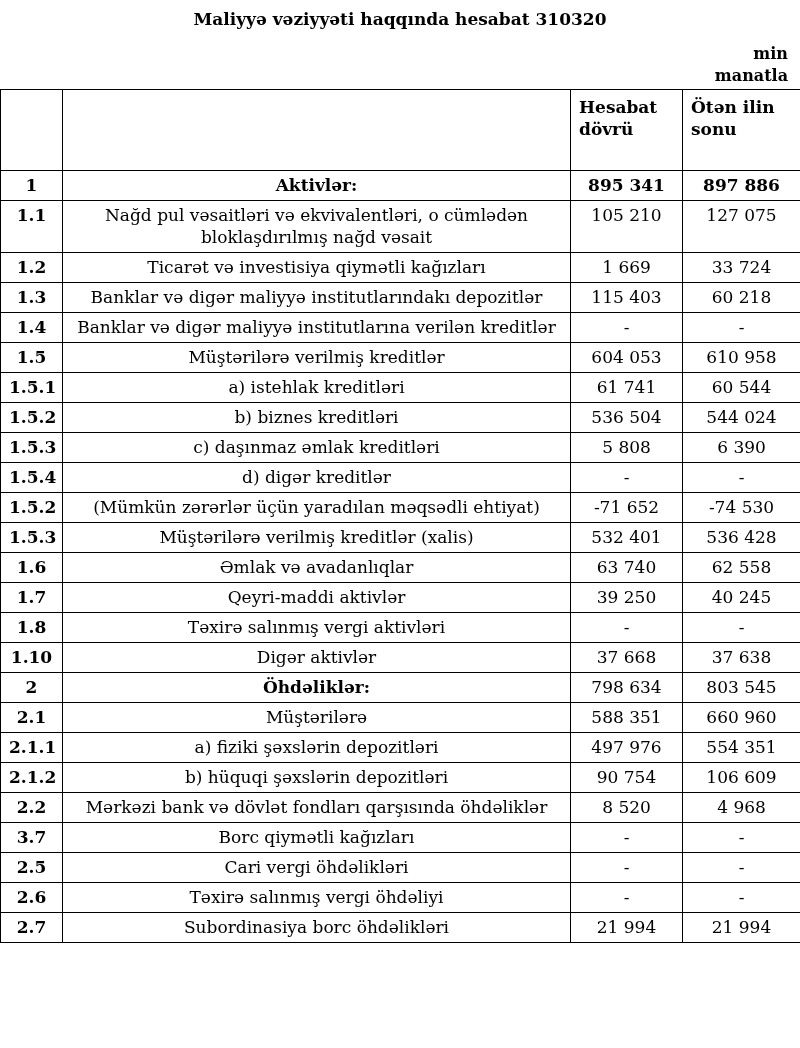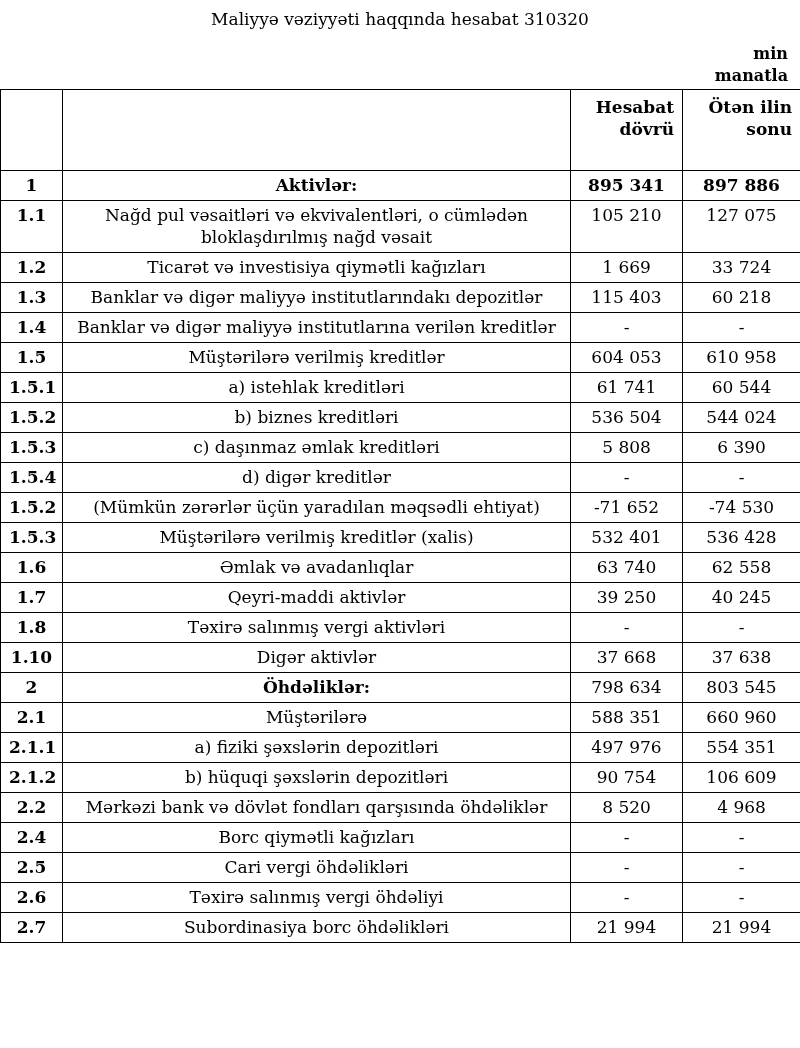--- a/index.html
+++ b/index.html
@@ -13,21 +13,21 @@
     color: #000000;
   }
   .page {
     width: 800px;
     height: 1048px;
     position: relative;
   }
   .title {
     margin-top: 9px;
     text-align: center;
-    font-weight: normal;
+    font-weight: bold;
     font-size: 17px;
     line-height: 21px;
   }
   .unit-note {
     margin-top: 13px;
     padding-right: 12px;
     text-align: right;
     font-weight: bold;
     font-size: 16px;
     line-height: 22px;
@@ -42,21 +42,21 @@
   table.fin th, table.fin td {
     border: 1px solid #000000;
     vertical-align: top;
     line-height: 22px;
     padding: 3px 8px 4px 8px;
     overflow: hidden;
   }
   table.fin th {
     height: 70px;
     font-weight: bold;
-    text-align: right;
+    text-align: left;
     padding-top: 6px;
   }
   td.c-num {
     text-align: center;
     font-weight: bold;
     padding-left: 2px;
     padding-right: 2px;
   }
   td.c-desc { text-align: center; }
   td.c-val  { text-align: center; }
@@ -232,21 +232,21 @@
 
   <tr>
     <td class="c-num">2.2</td>
     <td class="c-desc">Mərkəzi bank və dövlət fondları qarşısında öhdəliklər</td>
     <td class="c-val">8 520</td>
     <td class="c-val">4 968</td>
   </tr>
 
 
   <tr>
-    <td class="c-num">2.4</td>
+    <td class="c-num">3.7</td>
     <td class="c-desc">Borc qiymətli kağızları</td>
     <td class="c-val">-</td>
     <td class="c-val">-</td>
   </tr>
 
   <tr>
     <td class="c-num">2.5</td>
     <td class="c-desc">Cari vergi öhdəlikləri</td>
     <td class="c-val">-</td>
     <td class="c-val">-</td>

